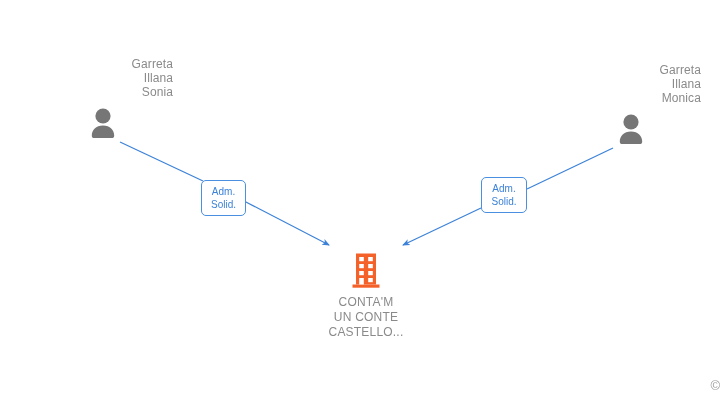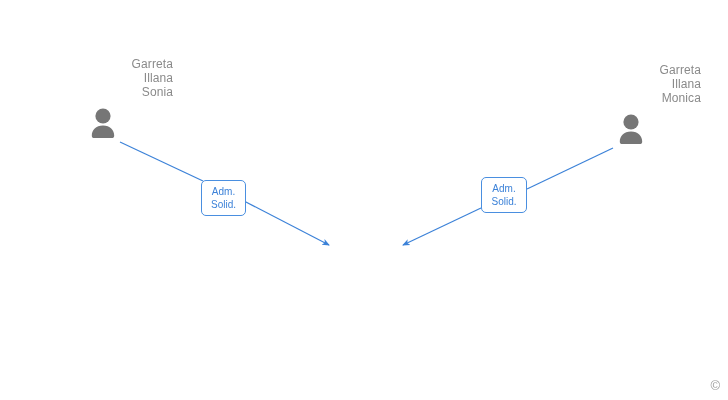--- a/index.html
+++ b/index.html
@@ -138,20 +138,41 @@
   <div class="person-node" style="left:561px; top:63px;">
     <div class="person-name">Garreta
 Illana
 Monica</div>
     <svg class="person-icon" width="34" height="32" viewBox="0 0 34 32">
       <circle cx="17" cy="9" r="7.6" fill="#767676"></circle>
       <path d="M17 18.4c-7.1 0-11.2 4.4-11.2 10.2 0 1.4 0.6 2.4 1.6 2.4h19.2c1.0 0 1.6-1.0 1.6-2.4 0-5.8-4.1-10.2-11.2-10.2z" fill="#767676"></path>
     </svg>
   </div>
 
+  <div class="company-node" style="left:286px; top:253px;">
+    <svg class="company-icon" width="30" height="36" viewBox="0 0 30 36">
+
+      <rect x="5" y="0.5" width="20" height="31" fill="#f4622a"></rect>
+
+      <rect x="1.5" y="31.5" width="27" height="3.2" fill="#f4622a"></rect>
+
+      <rect x="8.2" y="4" width="4.6" height="4.2" fill="#ffffff"></rect>
+      <rect x="17.2" y="4" width="4.6" height="4.2" fill="#ffffff"></rect>
+      <rect x="8.2" y="11" width="4.6" height="4.2" fill="#ffffff"></rect>
+      <rect x="17.2" y="11" width="4.6" height="4.2" fill="#ffffff"></rect>
+      <rect x="8.2" y="18" width="4.6" height="4.2" fill="#ffffff"></rect>
+      <rect x="17.2" y="18" width="4.6" height="4.2" fill="#ffffff"></rect>
+
+      <rect x="8.2" y="25" width="4.6" height="6.5" fill="#ffffff"></rect>
+      <rect x="17.2" y="25" width="4.6" height="4.2" fill="#ffffff"></rect>
+    </svg>
+    <div class="company-name">CONTA'M
+UN CONTE
+CASTELLO...</div>
+  </div>
 
   <div class="edge-label" style="left:201px; top:180px; width:45px; height:36px;">Adm.
 Solid.</div>
 
   <div class="edge-label" style="left:481px; top:177px; width:46px; height:36px;">Adm.
 Solid.</div>
 
   <div id="watermark">
     <span class="wm-copy">©</span>
   </div>

